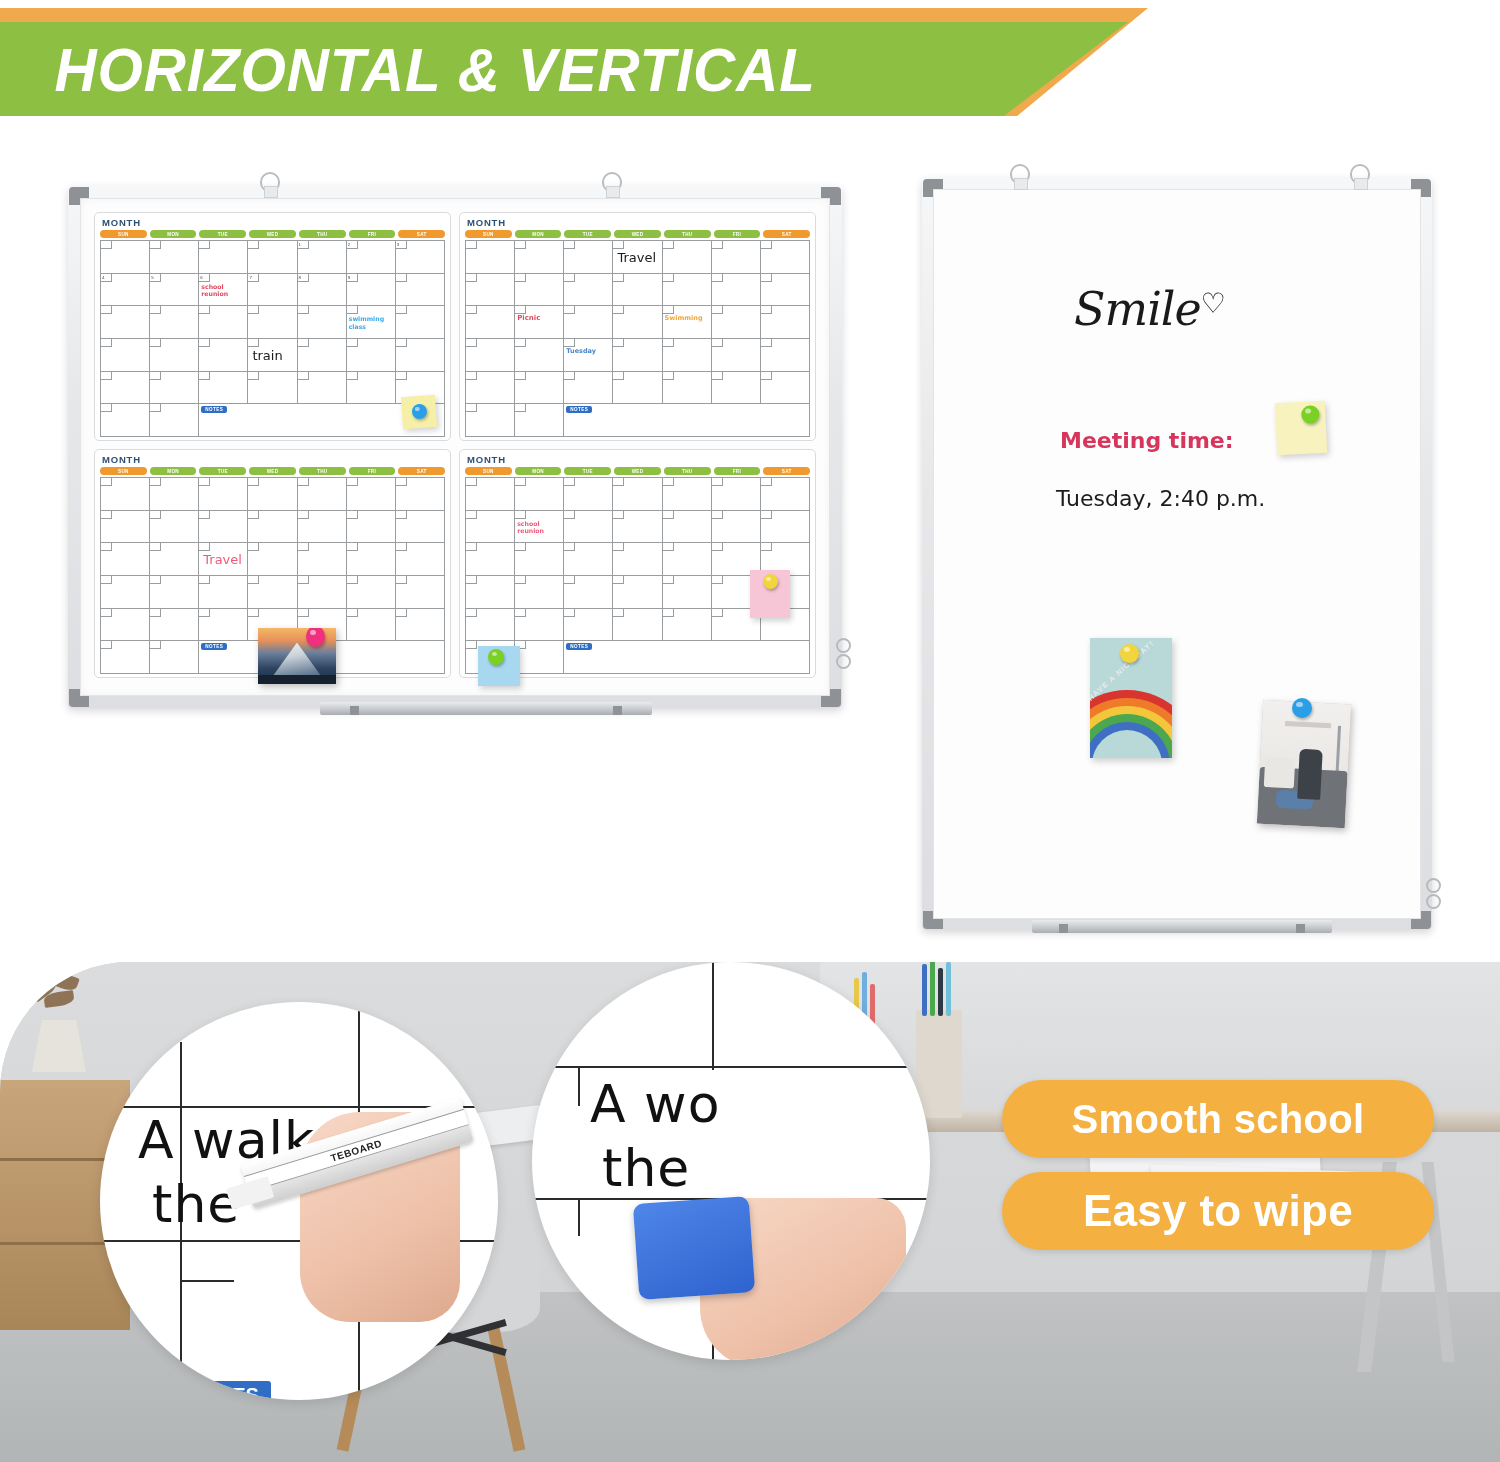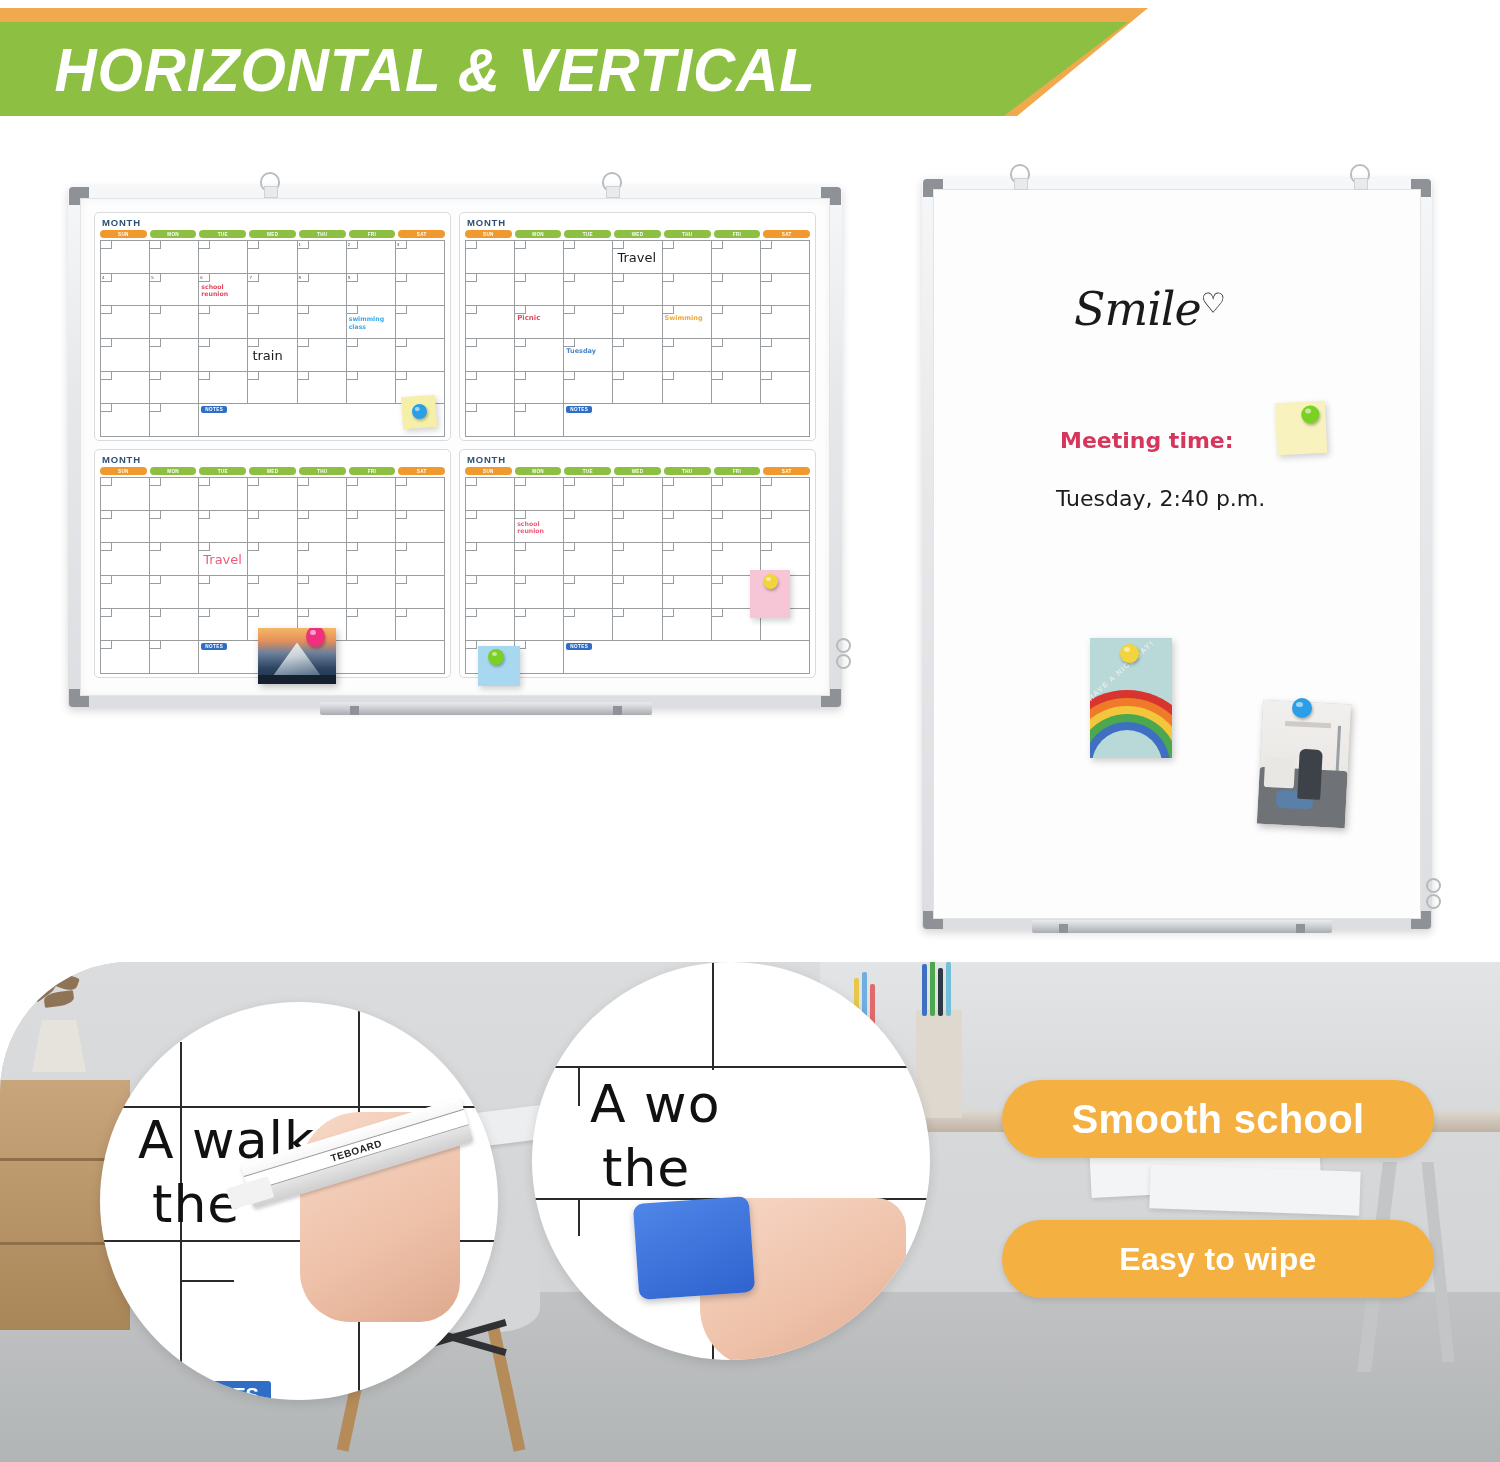--- a/index.html
+++ b/index.html
@@ -248,21 +248,21 @@
     border-radius: 10px; box-shadow: 0 3px 7px rgba(0,0,0,.25);
   }
 
   .badge {
     position: absolute; background: #F5B042; color: #ffffff;
     border-radius: 40px; display: flex; align-items: center; justify-content: center;
     font-weight: 700; letter-spacing: .3px;
     box-shadow: 0 2px 6px rgba(0,0,0,.12);
   }
   .badge-1 { left: 1002px; top: 1080px; width: 432px; height: 78px; font-size: 40px; }
-  .badge-2 { left: 1002px; top: 1220px; width: 432px; height: 78px; font-size: 32px; }
+  .badge-2 { left: 1002px; top: 1172px; width: 432px; height: 78px; font-size: 44px; }
 </style>
 </head>
 <body>
 
 <div class="banner-wrap">
   <div class="banner-orange"></div>
   <div class="banner-green">
     <div class="banner-title">HORIZONTAL &amp; VERTICAL</div>
   </div>
 </div>

